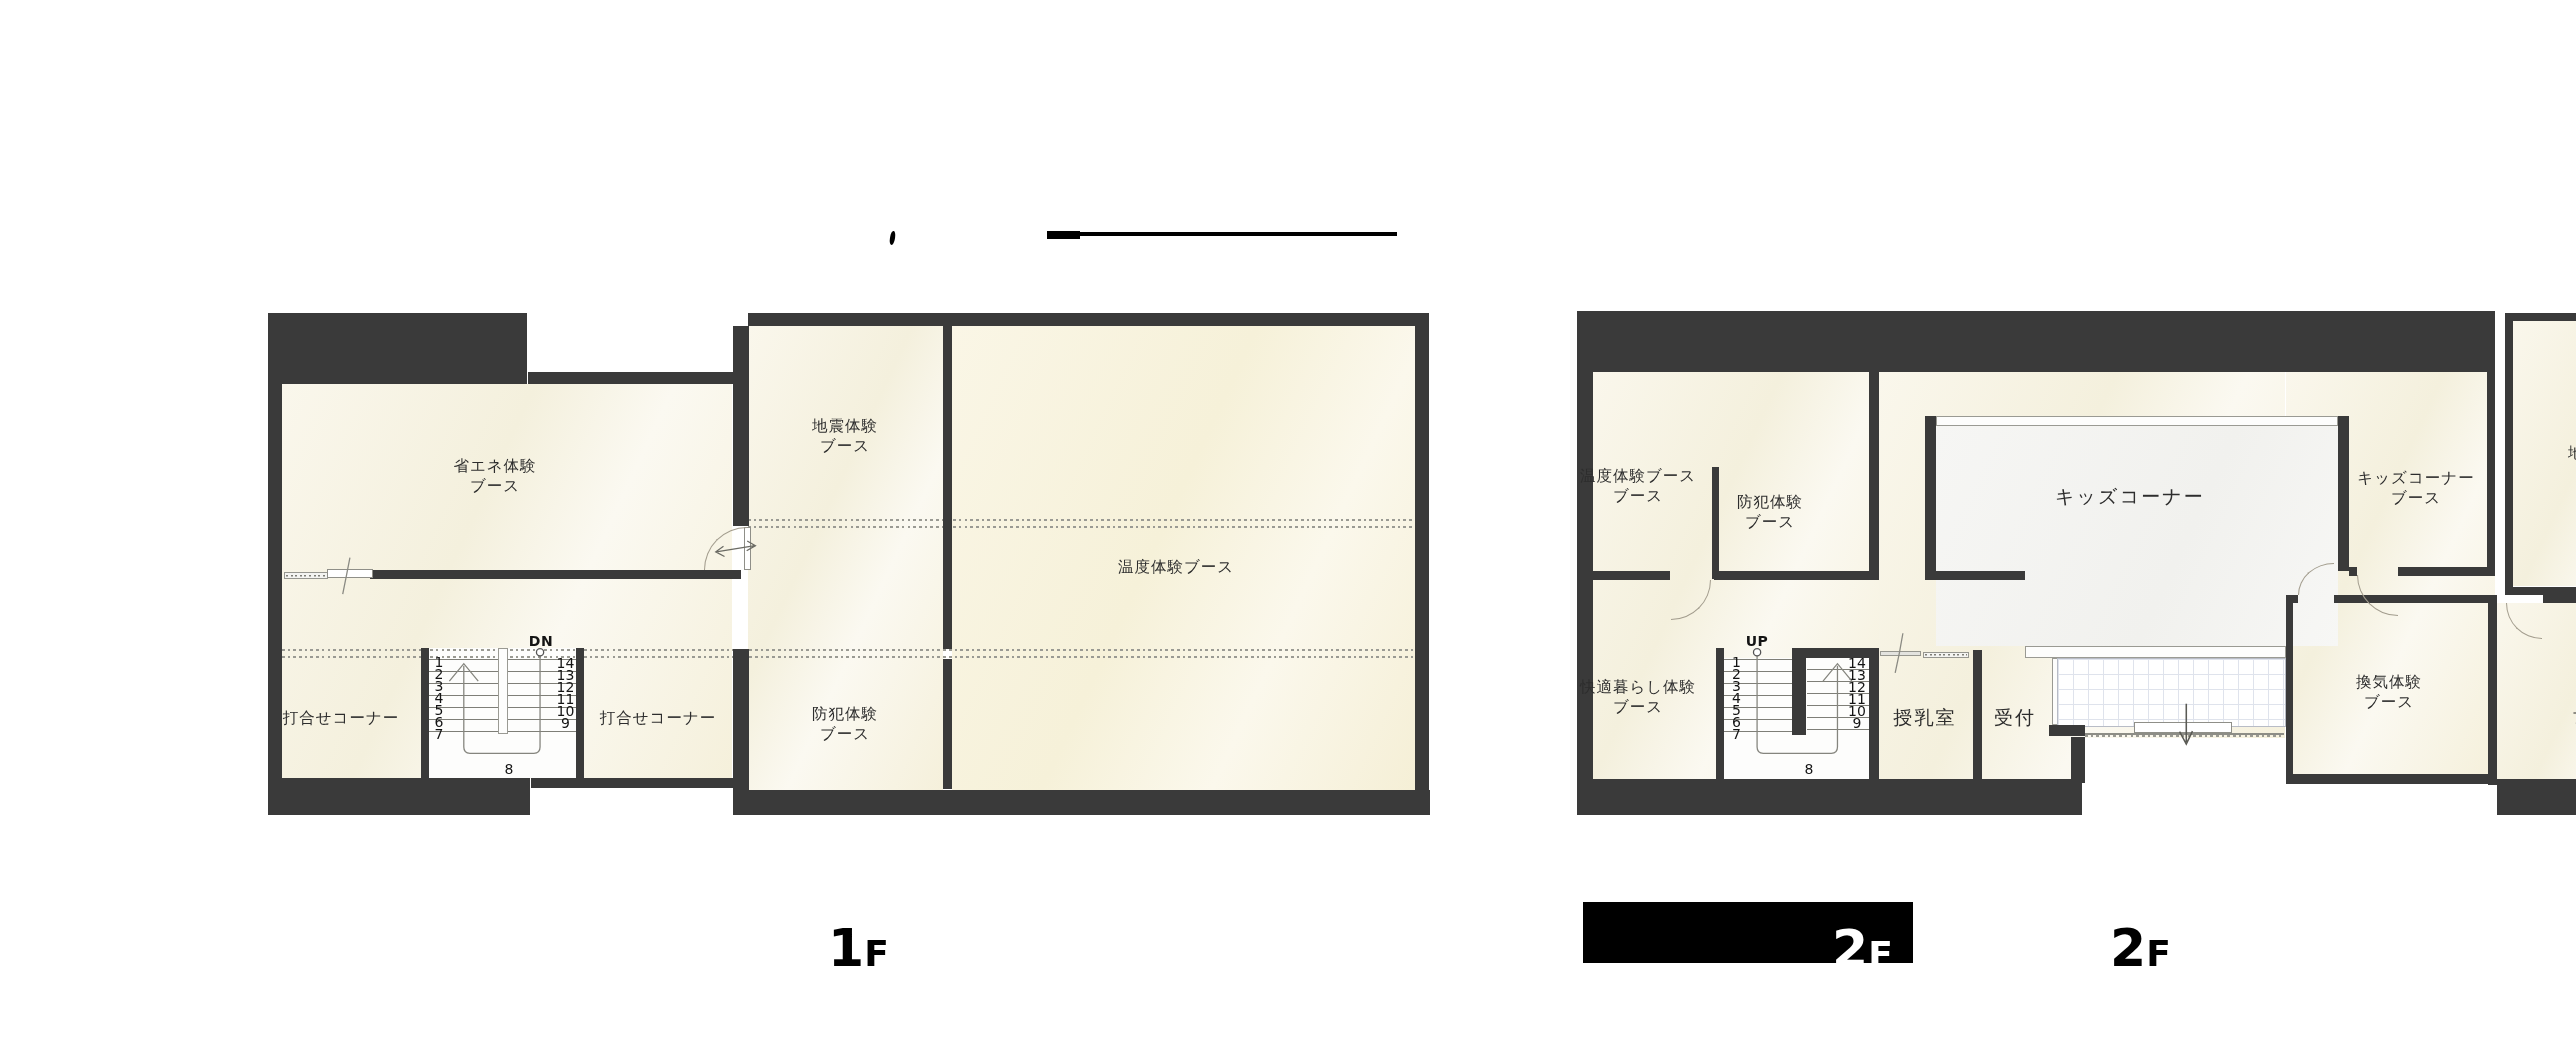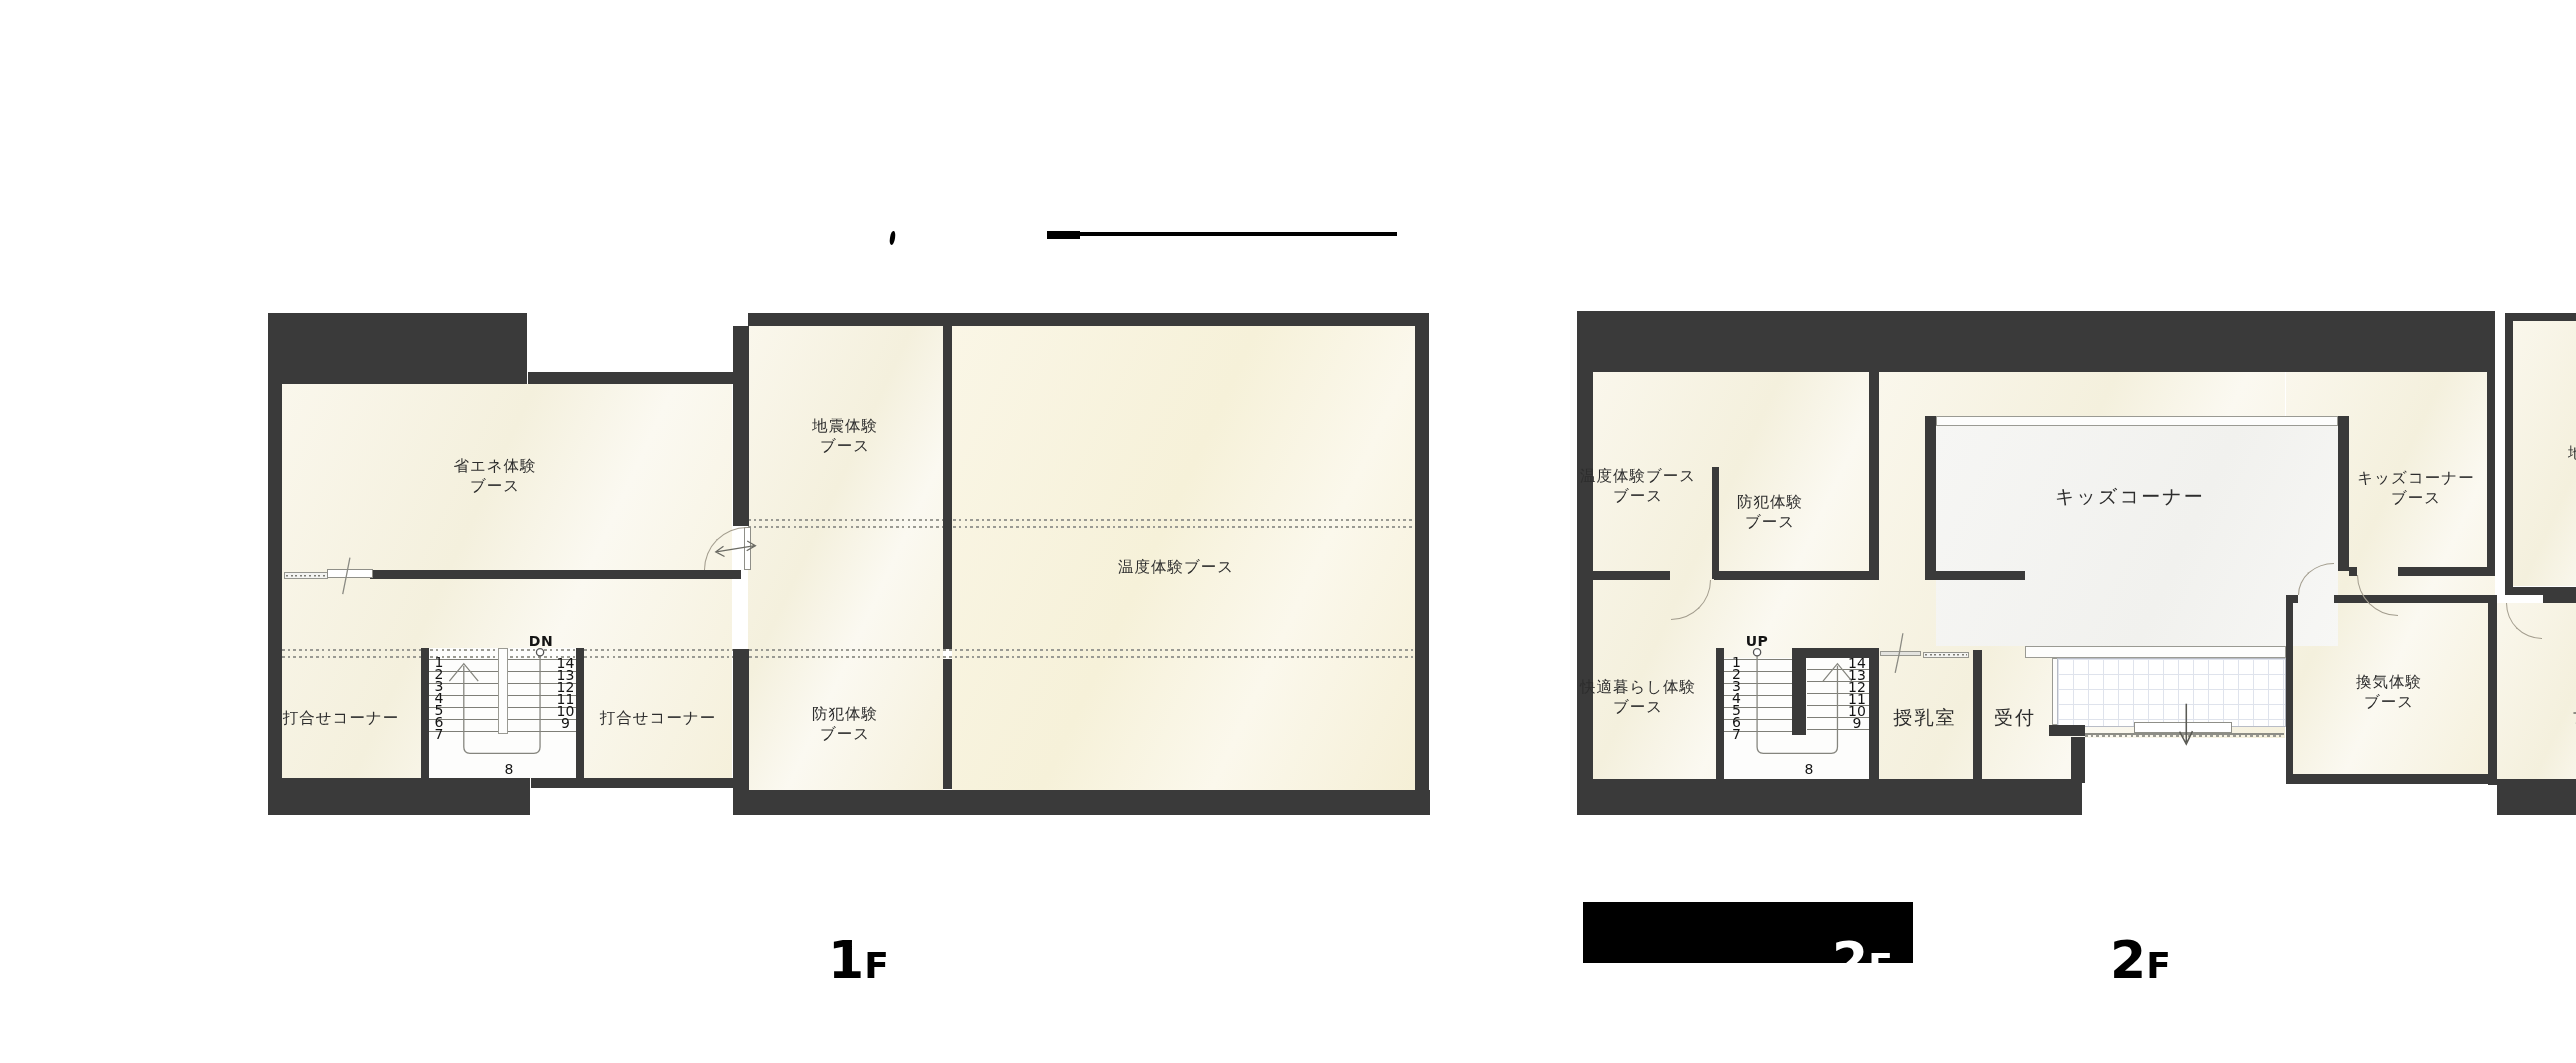--- a/index.html
+++ b/index.html
@@ -32,21 +32,21 @@
         font-size:14px;font-weight:bold;color:#141414;z-index:6;letter-spacing:0.5px;}
   .landingnum{position:absolute;transform:translate(-50%,-50%);font-family:"DejaVu Sans",sans-serif;
         font-size:14px;color:#141414;z-index:6;}
   .arc{position:absolute;border:0 solid #a29c8d;box-sizing:border-box;z-index:6;}
   .arc.tl{border-top-width:1.5px;border-left-width:1.5px;border-top-left-radius:100% 100%;}
   .arc.bl{border-bottom-width:1.5px;border-left-width:1.5px;border-bottom-left-radius:100% 100%;}
   .arc.br{border-bottom-width:1.5px;border-right-width:1.5px;border-bottom-right-radius:100% 100%;}
   .label{position:absolute;transform:translate(-50%,-50%);font-size:15.5px;line-height:19.6px;color:#2d2d2d;
         text-align:center;white-space:pre-line;z-index:7;letter-spacing:1px;}
   .label.big{font-size:19px;letter-spacing:2.1px;}
-  .floorname{position:absolute;z-index:8;font-family:"DejaVu Sans",sans-serif;font-weight:bold;color:#000;margin-top:12px;}
+  .floorname{position:absolute;z-index:8;font-family:"DejaVu Sans",sans-serif;font-weight:bold;color:#000;}
   .floorname .d{font-size:52px;line-height:52px;}
   .floorname .s{font-size:36px;line-height:36px;}
   .floorname.inverse{color:#fff;}
   .bar{position:absolute;background:#000;z-index:7;}
   .mark{position:absolute;background:#000;z-index:2;}
   svg.overlay{position:absolute;left:0;top:0;z-index:6;}
 </style>
 </head>
 <body>
 

